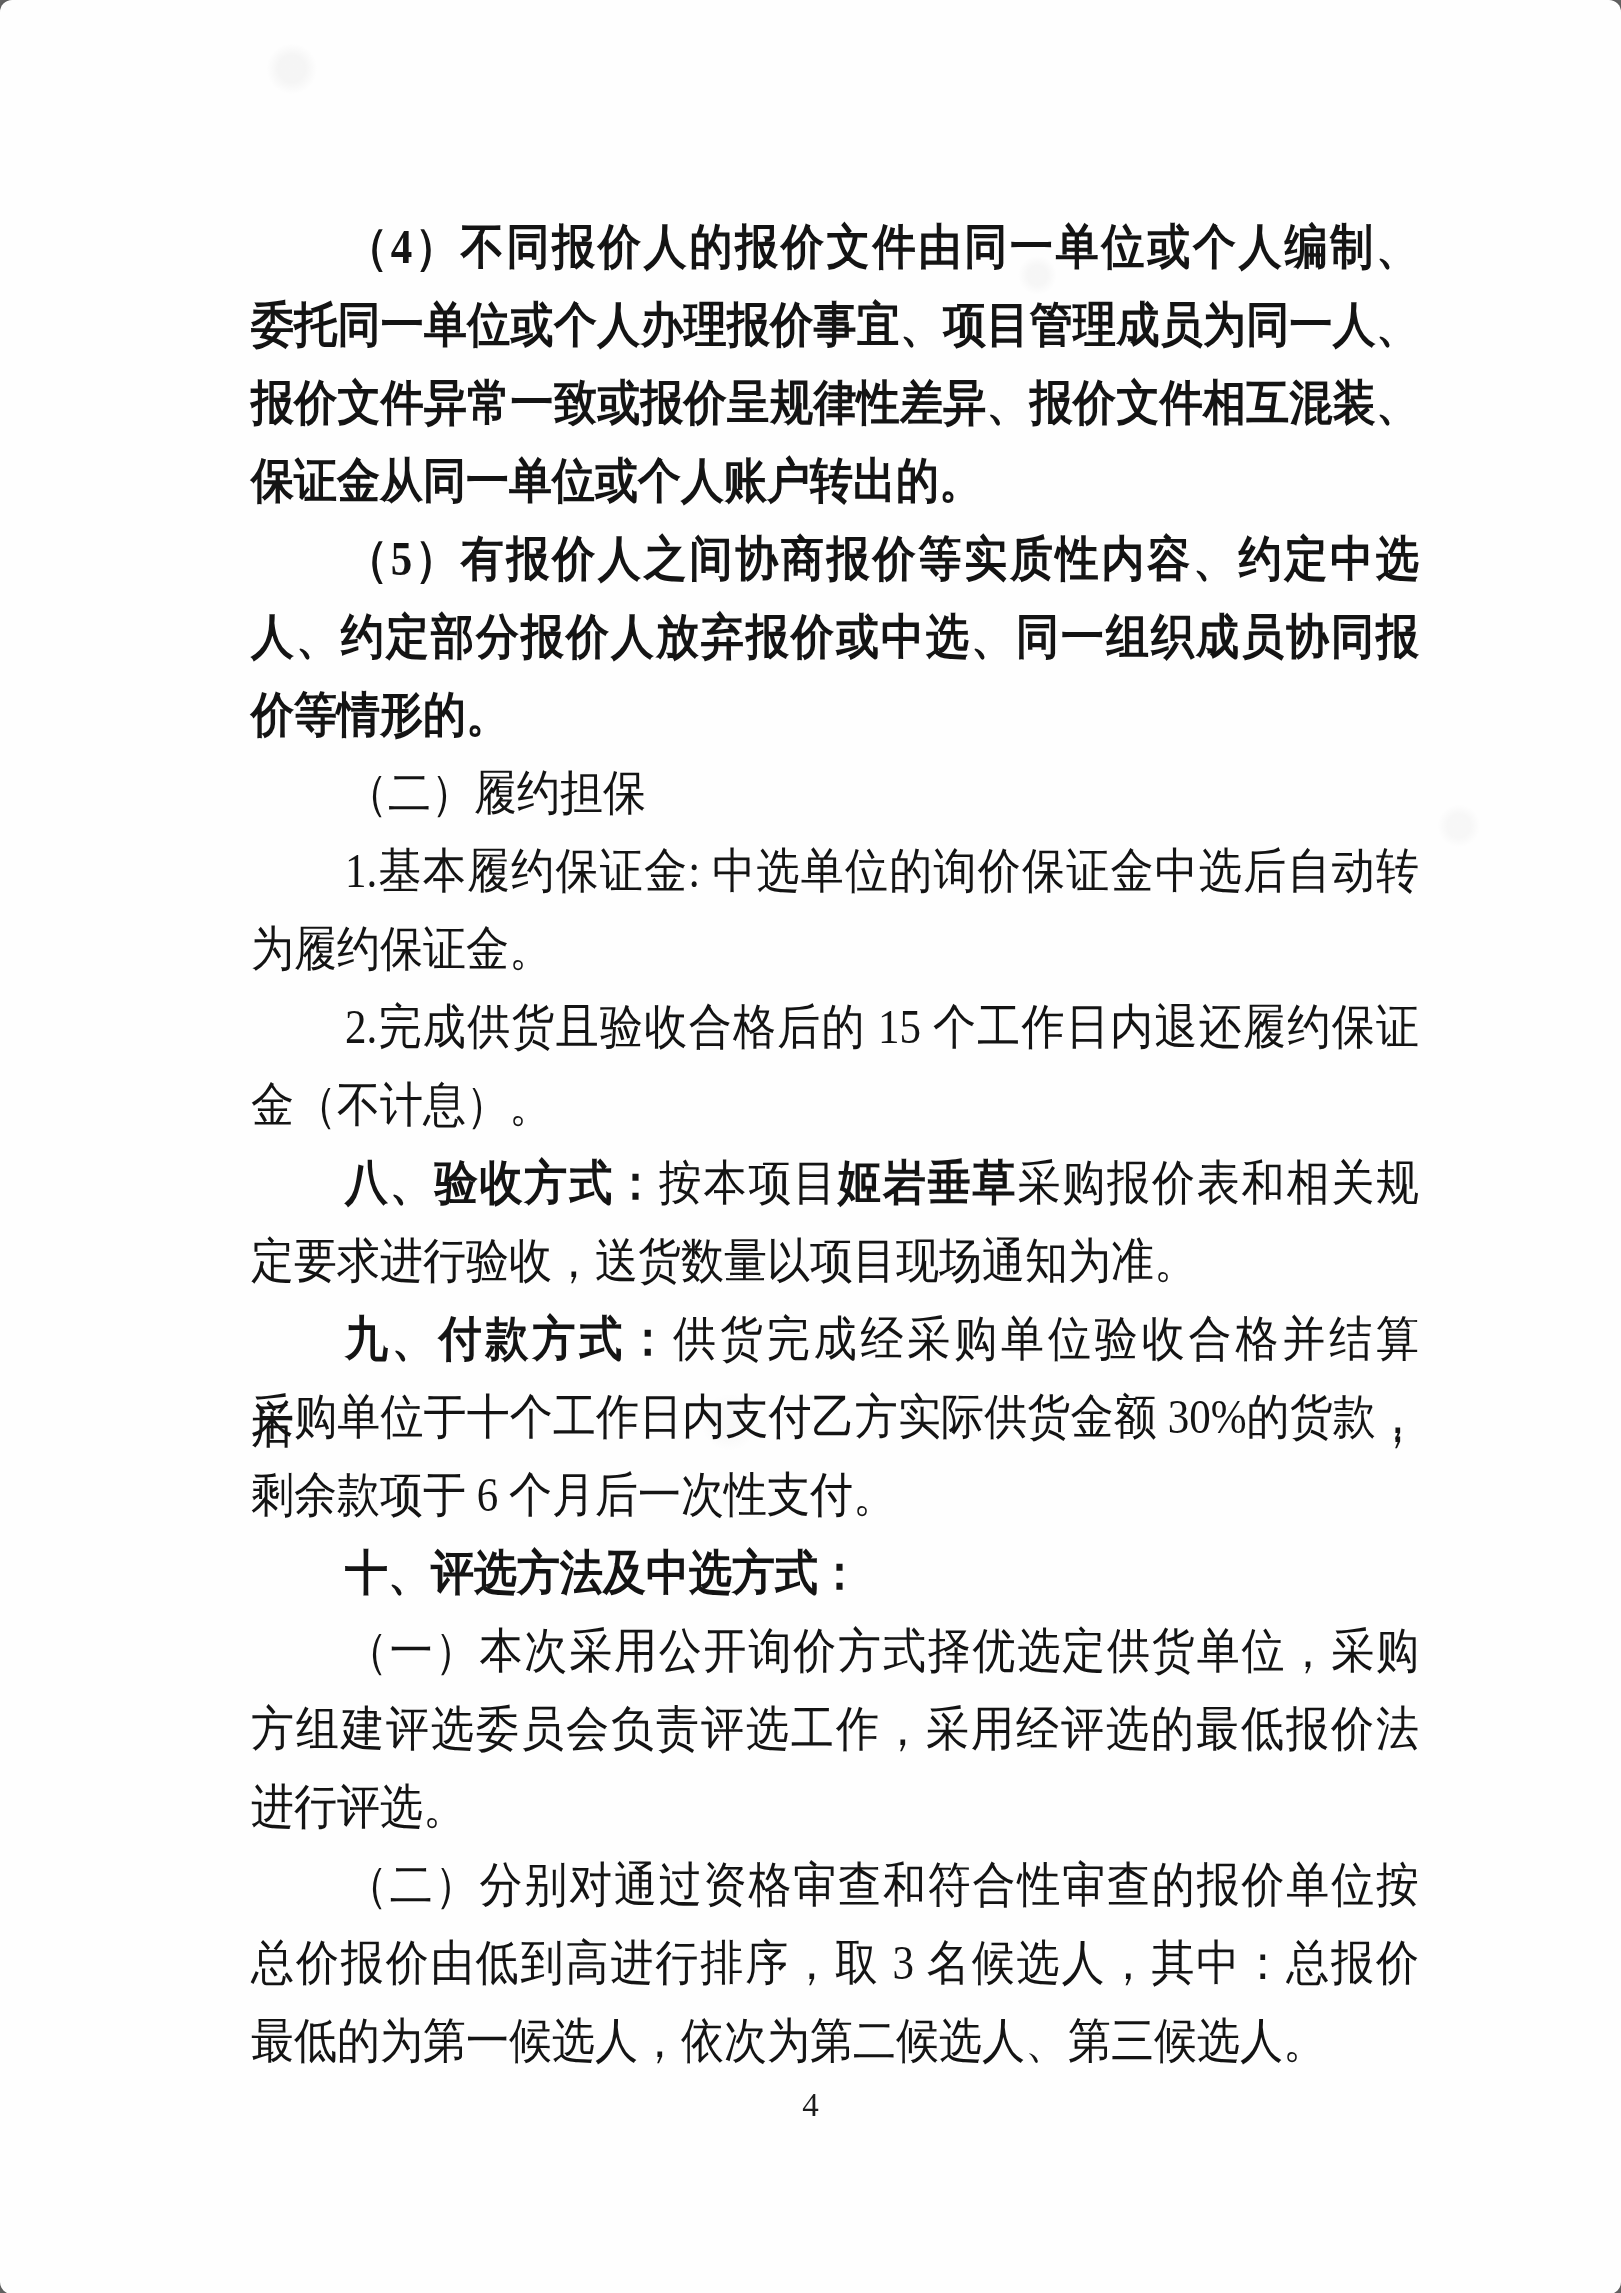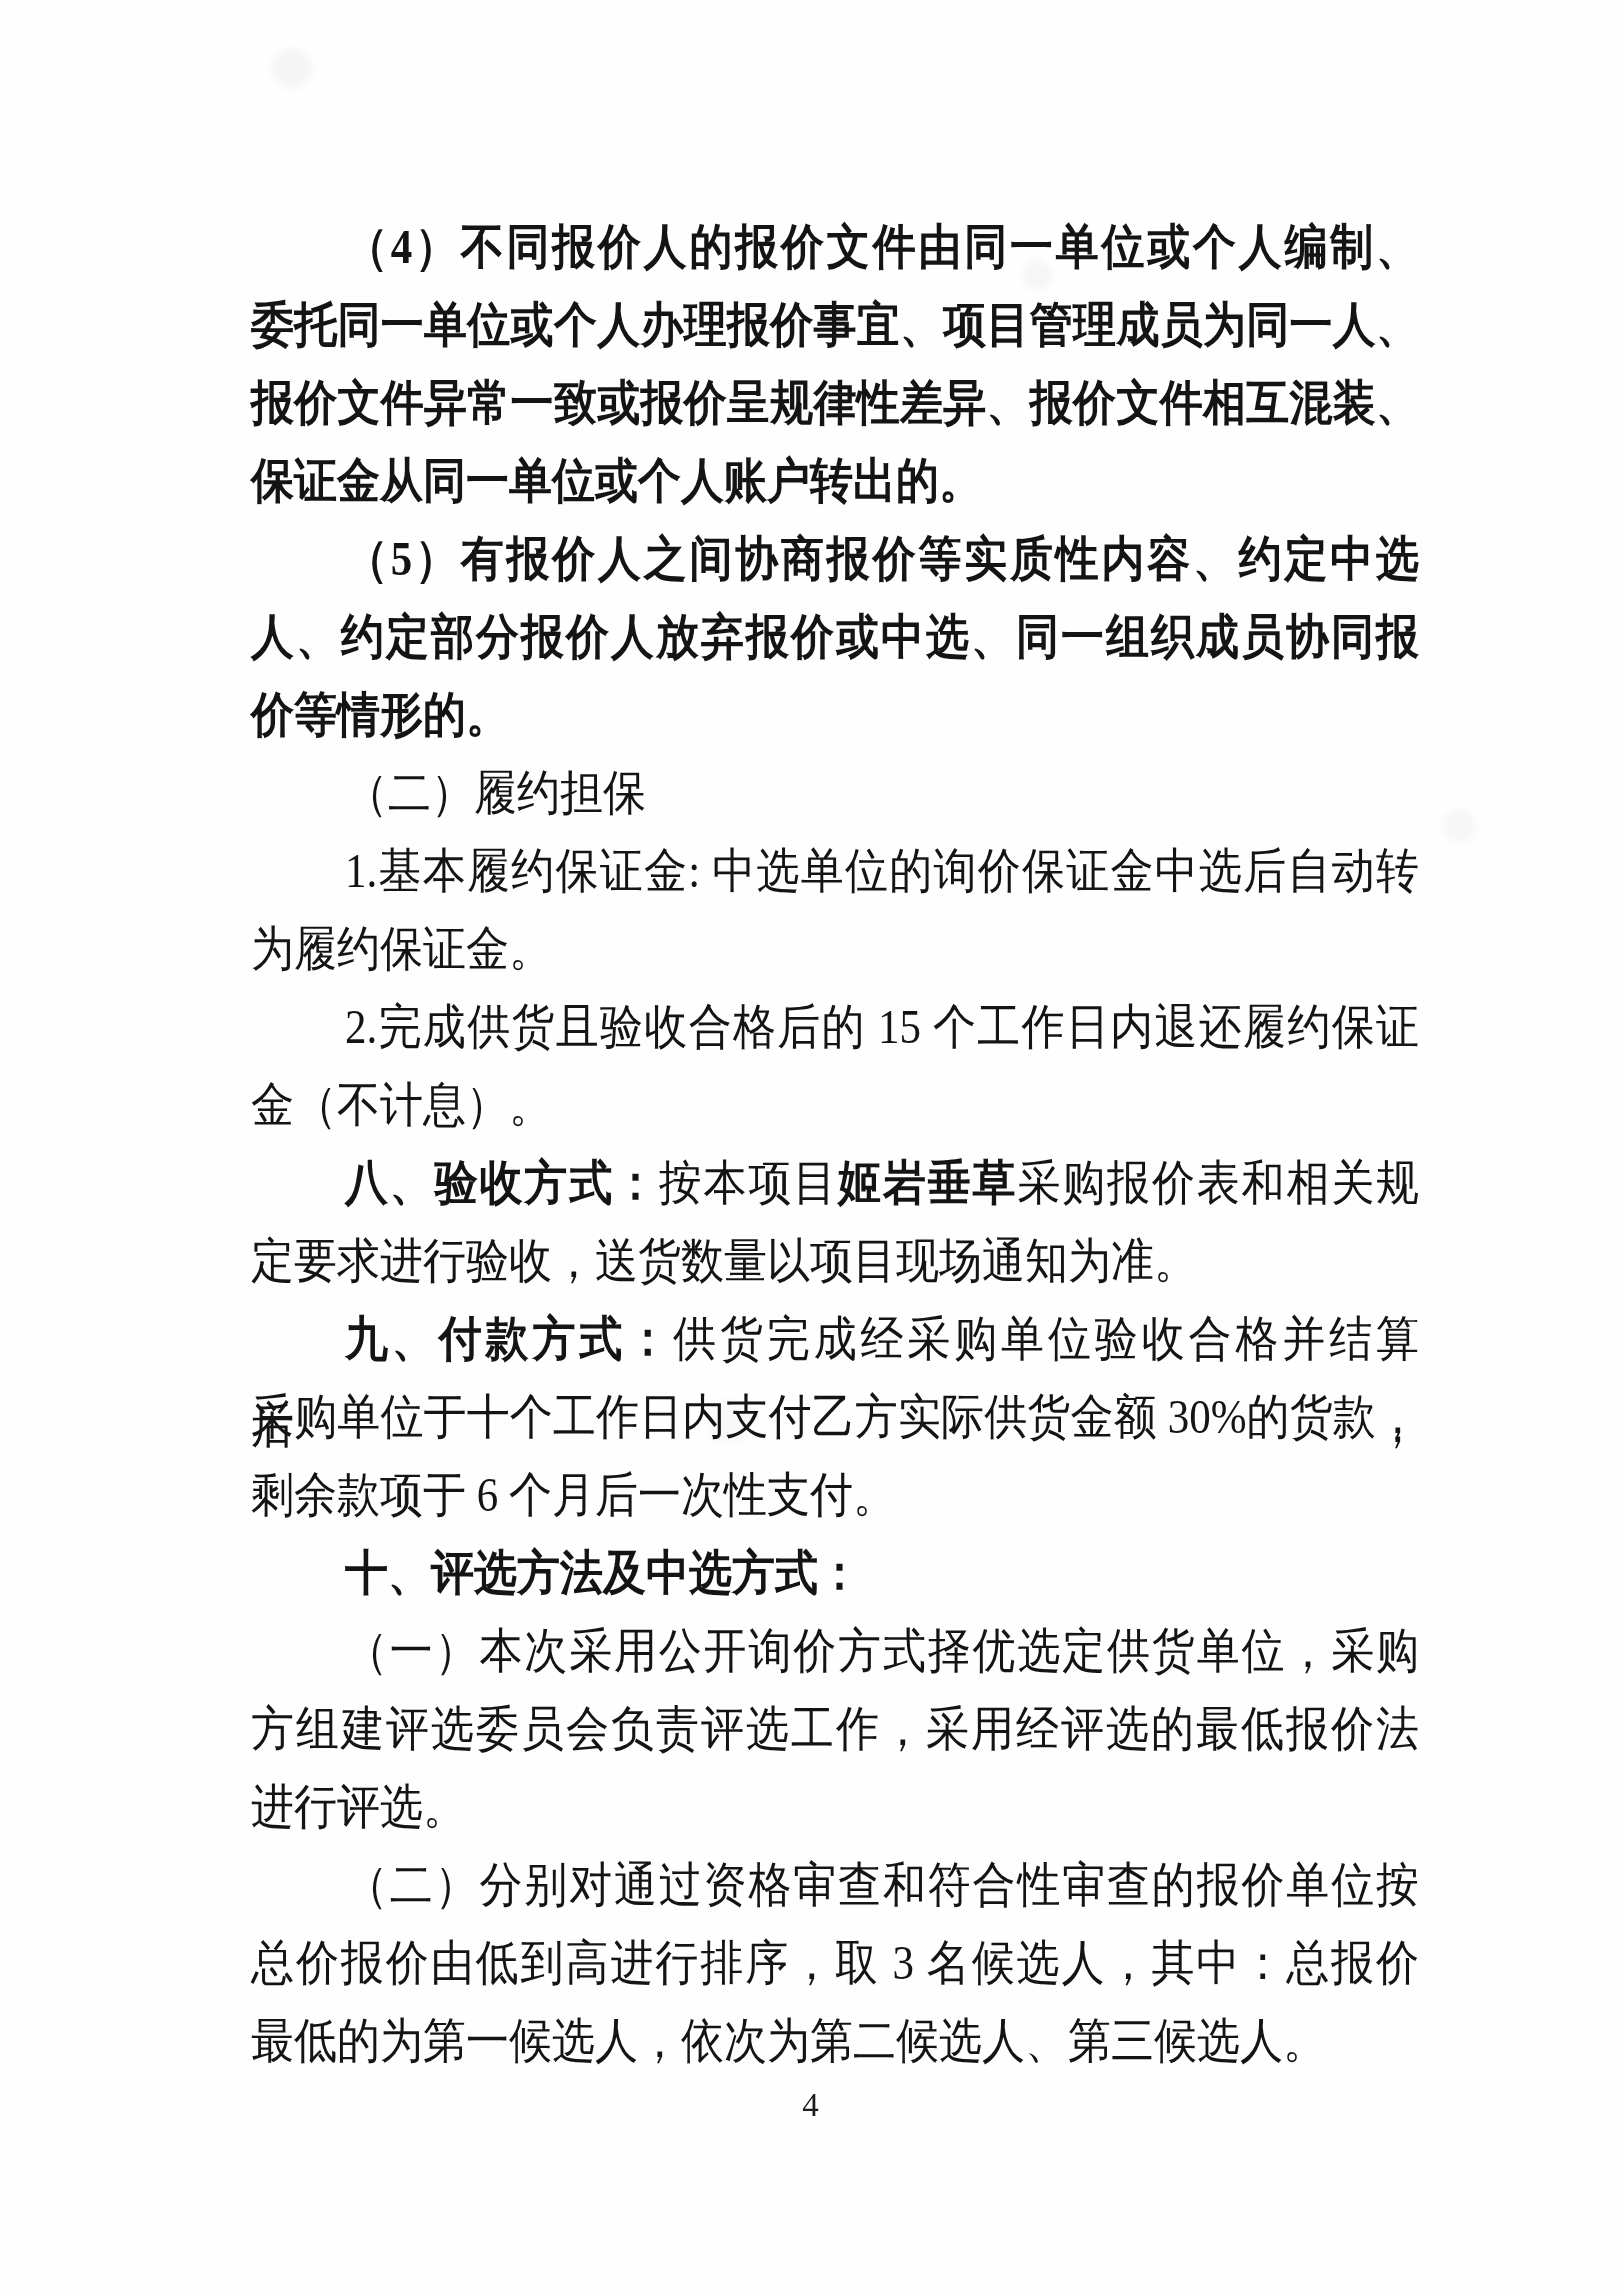--- a/index.html
+++ b/index.html
@@ -10,20 +10,21 @@
   }
   .page {
     position: relative;
     width: 1621px;
     height: 2294px;
     margin: 0 auto;
     background: #fefefe;
     color: #141414;
     overflow: hidden;
     box-shadow: 0 0 11.8px rgba(0,0,0,.35);
+    border-radius: 12px;
   }
   
   .page::before {
     content: "";
     position: absolute;
     inset: 0;
     background:
       radial-gradient(circle at 18% 3%, rgba(0,0,0,.035) 0 13.7px, transparent 25.5px),
       radial-gradient(circle at 64% 12%, rgba(0,0,0,.03) 0 9.8px, transparent 19.6px),
       radial-gradient(circle at 90% 36%, rgba(0,0,0,.028) 0 11.8px, transparent 21.6px),

